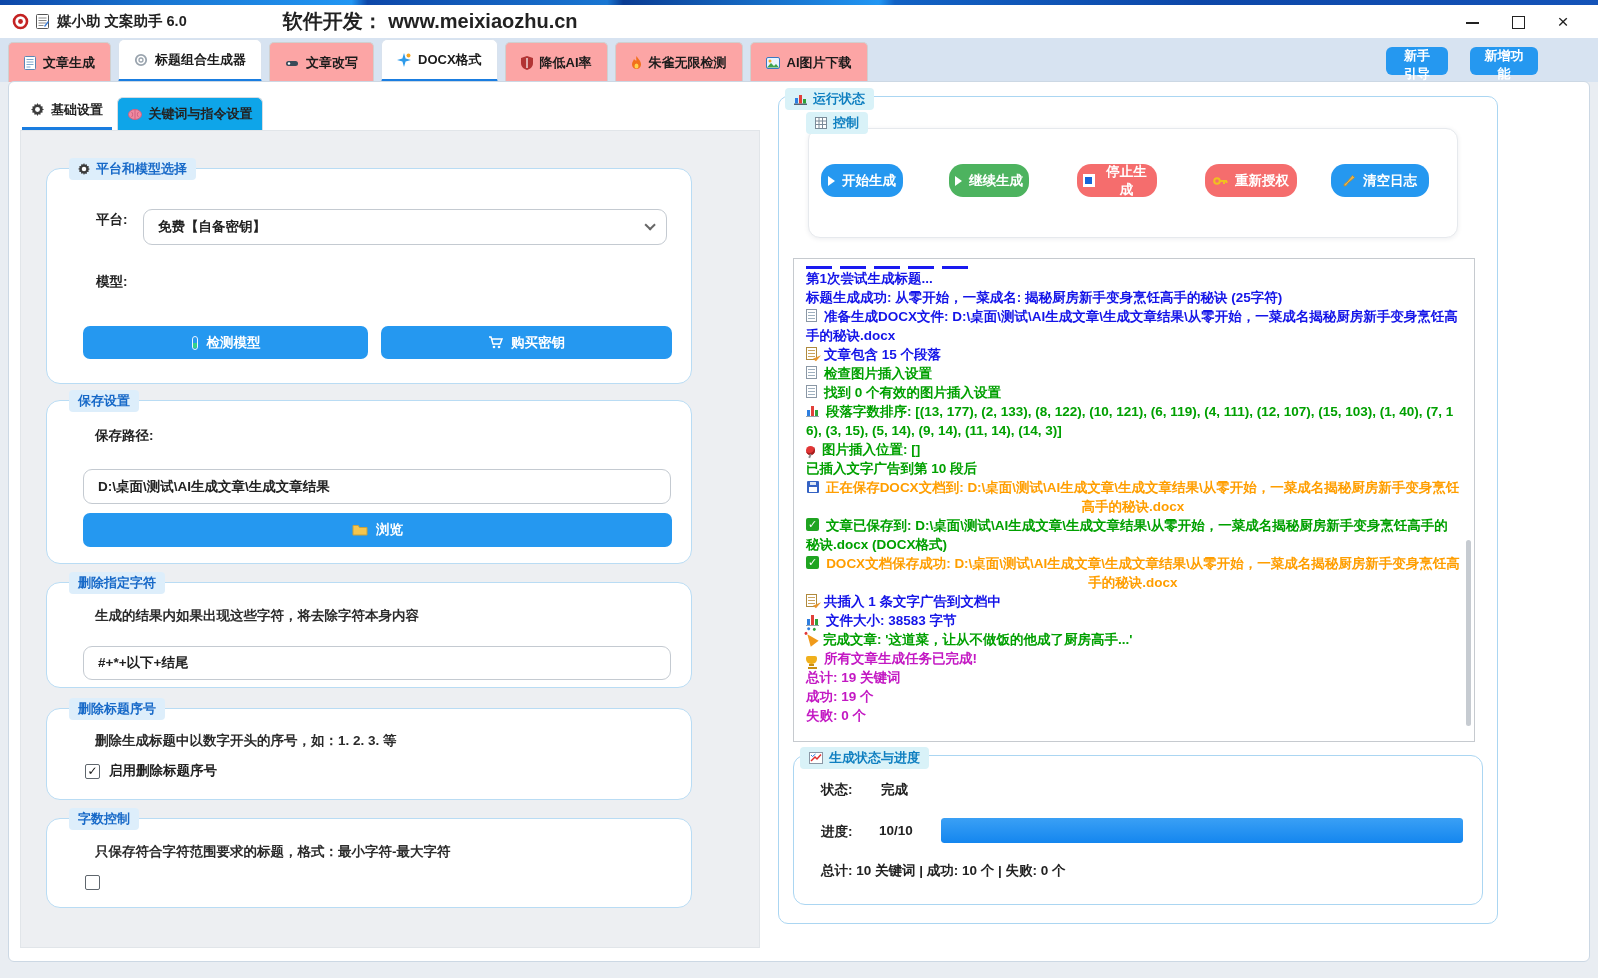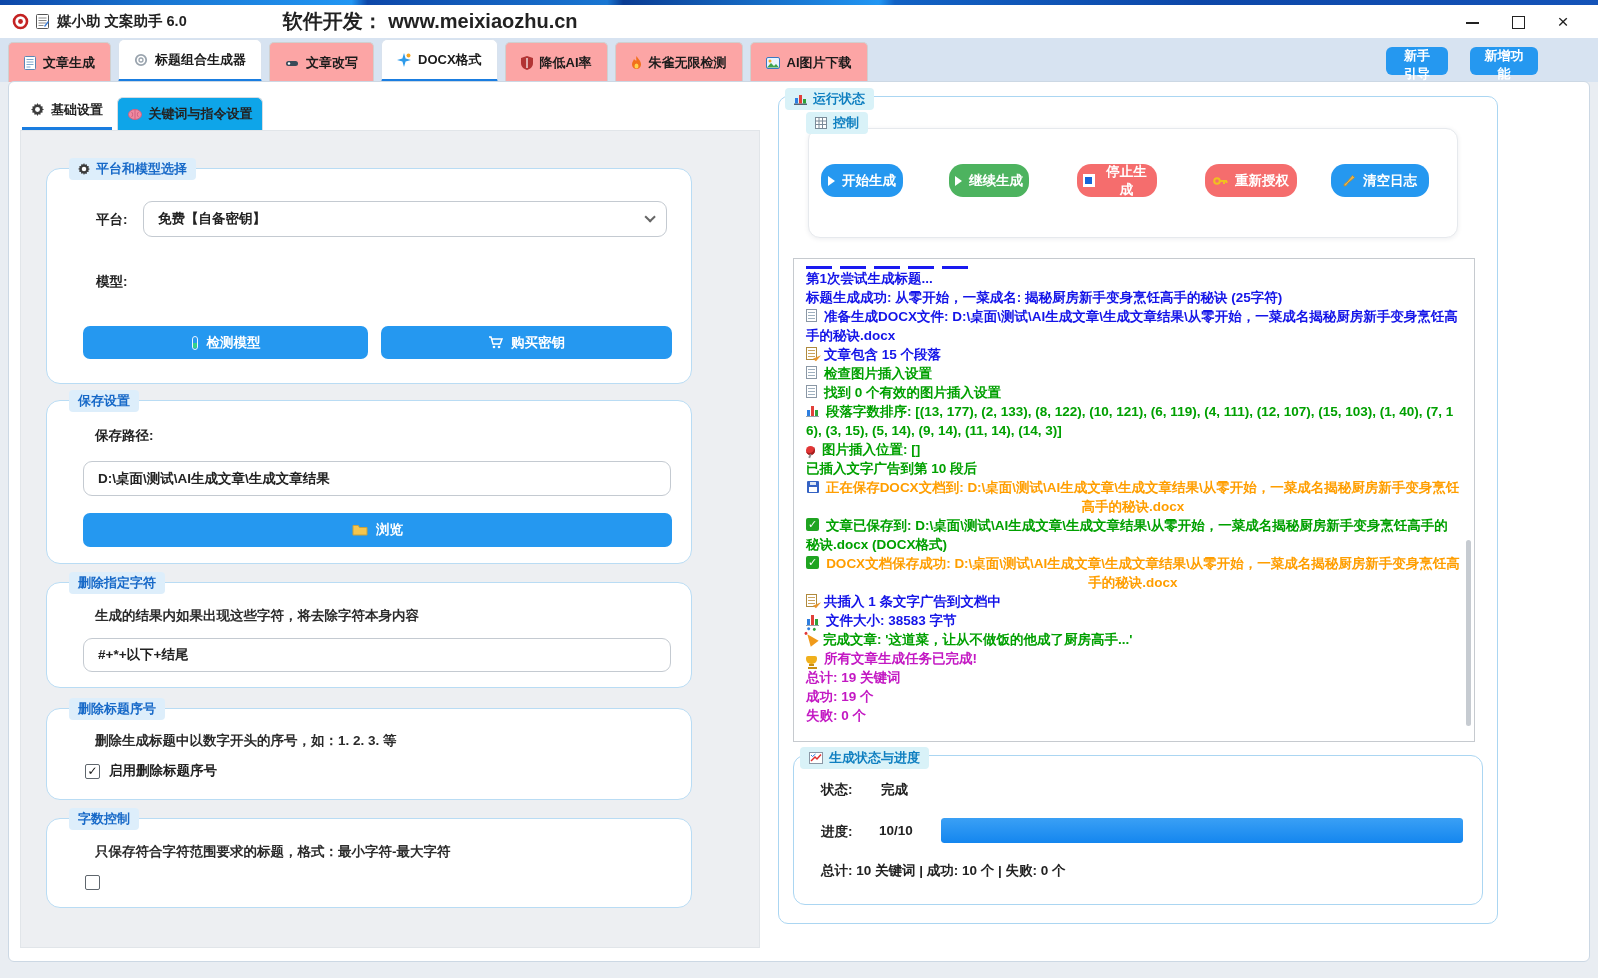--- a/index.html
+++ b/index.html
@@ -38,21 +38,21 @@
 
   
   .left-panel{left:20px;top:130px;width:740px;height:818px;background:#edeff2;border:1px solid #e1e5e9;}
   .left-clip{left:20px;top:130px;width:740px;height:944px;overflow:hidden;border-bottom:1px solid #d3d7db;}
   .groupbox{position:absolute;background:#fff;border:1px solid #b9dcf4;border-radius:14px;}
   .gb-chip{position:absolute;top:-11px;left:22px;background:#ddeefb;color:#1769c8;font-weight:700;font-size:13px;
            padding:2px 9px;border-radius:4px;display:inline-flex;align-items:center;gap:6px;}
   .flabel{position:absolute;font-size:13.5px;font-weight:700;color:#222;}
   .fdesc{position:absolute;font-size:13.5px;font-weight:700;color:#2b2b2b;}
   .select,.tinput{position:absolute;background:#fff;border:1px solid #c4cad1;border-radius:9px;display:flex;align-items:center;
-           padding:0 14px;font-size:13.5px;font-weight:700;color:#222;cursor:text;}
+           padding:0 14px;font-size:13.5px;font-weight:700;color:#222;cursor:text;margin-top:8px;}
   .select{cursor:pointer;}
   .caret{margin-left:auto;width:8px;height:8px;border-right:2px solid #666;border-bottom:2px solid #666;transform:rotate(45deg) translateY(-3px);}
   .btn-solid{position:absolute;border:none;border-radius:7px;color:#fff;font-weight:700;font-size:13.5px;
            display:flex;align-items:center;justify-content:center;gap:8px;font-family:inherit;cursor:pointer;}
   .bg-blue{background:#2598f0;} .bg-green{background:#4db35f;} .bg-red{background:#f56d6d;}
   .checkrow{position:absolute;display:flex;align-items:center;gap:9px;font-size:13.5px;font-weight:700;cursor:pointer;}
   .checkbox{width:15px;height:15px;background:#fff;border:1.5px solid #5f666d;border-radius:2px;
            font-size:12px;line-height:12px;text-align:center;color:#111;font-weight:900;}
 
   

